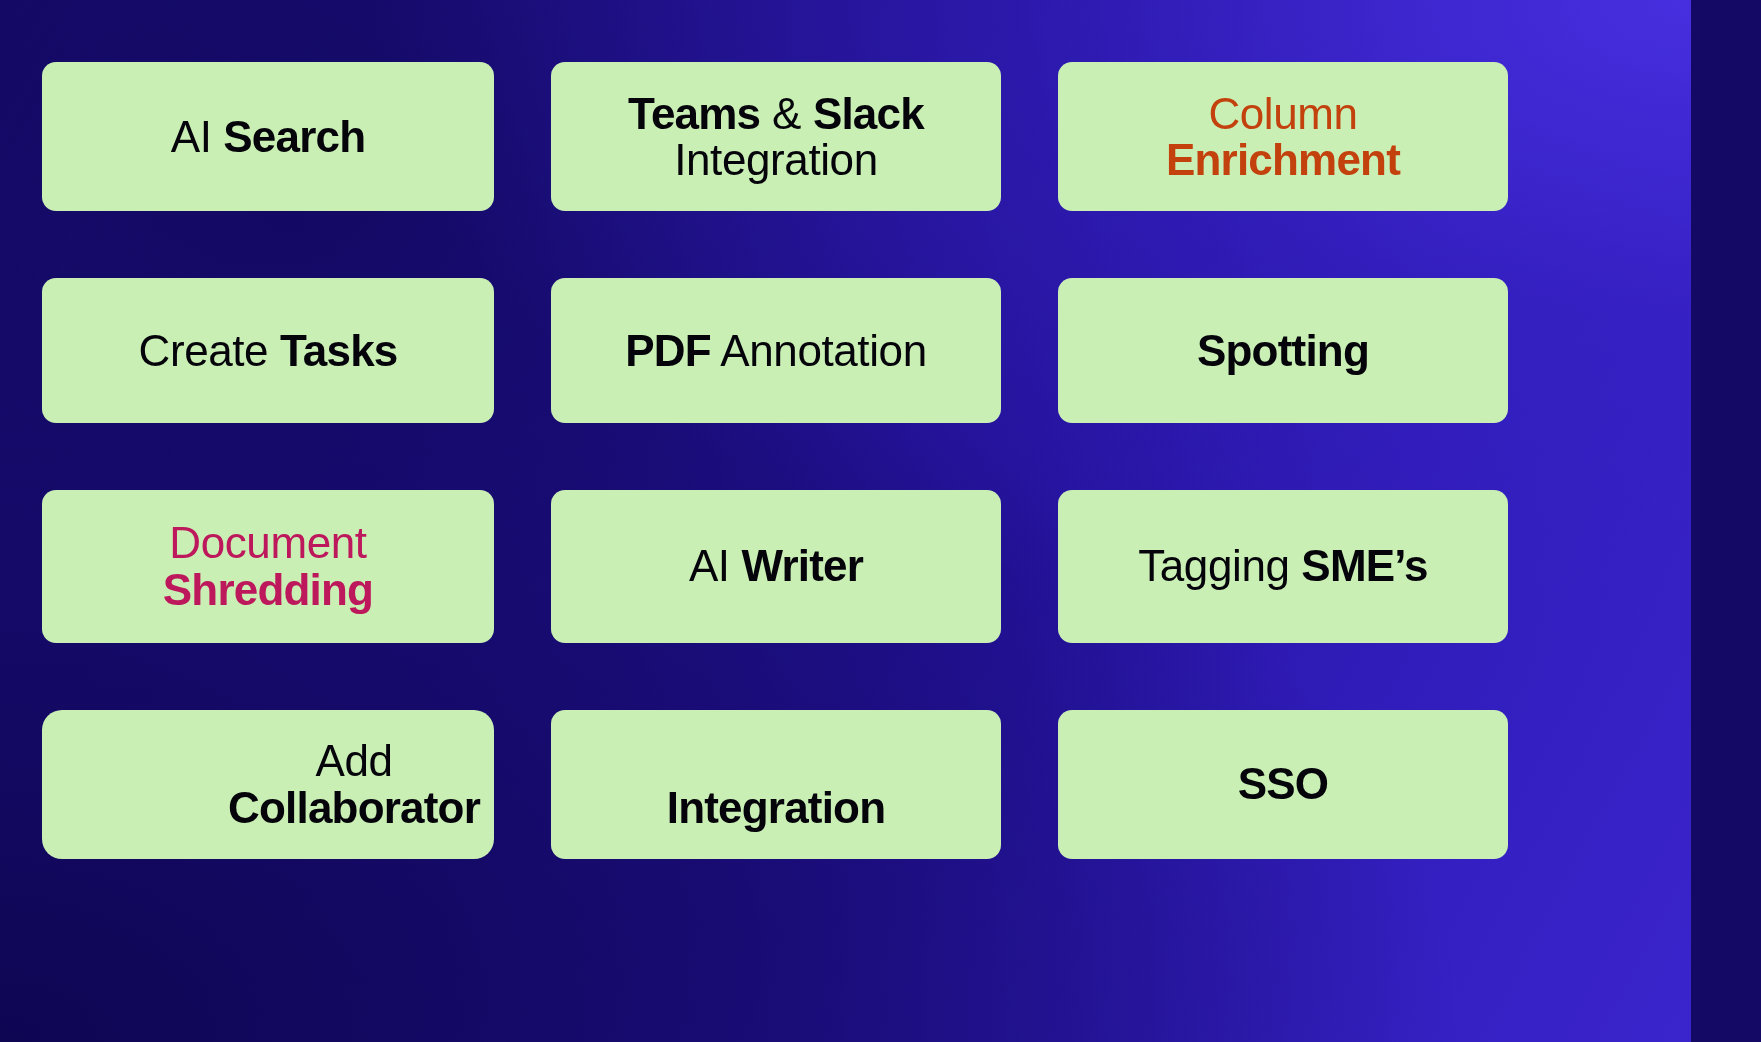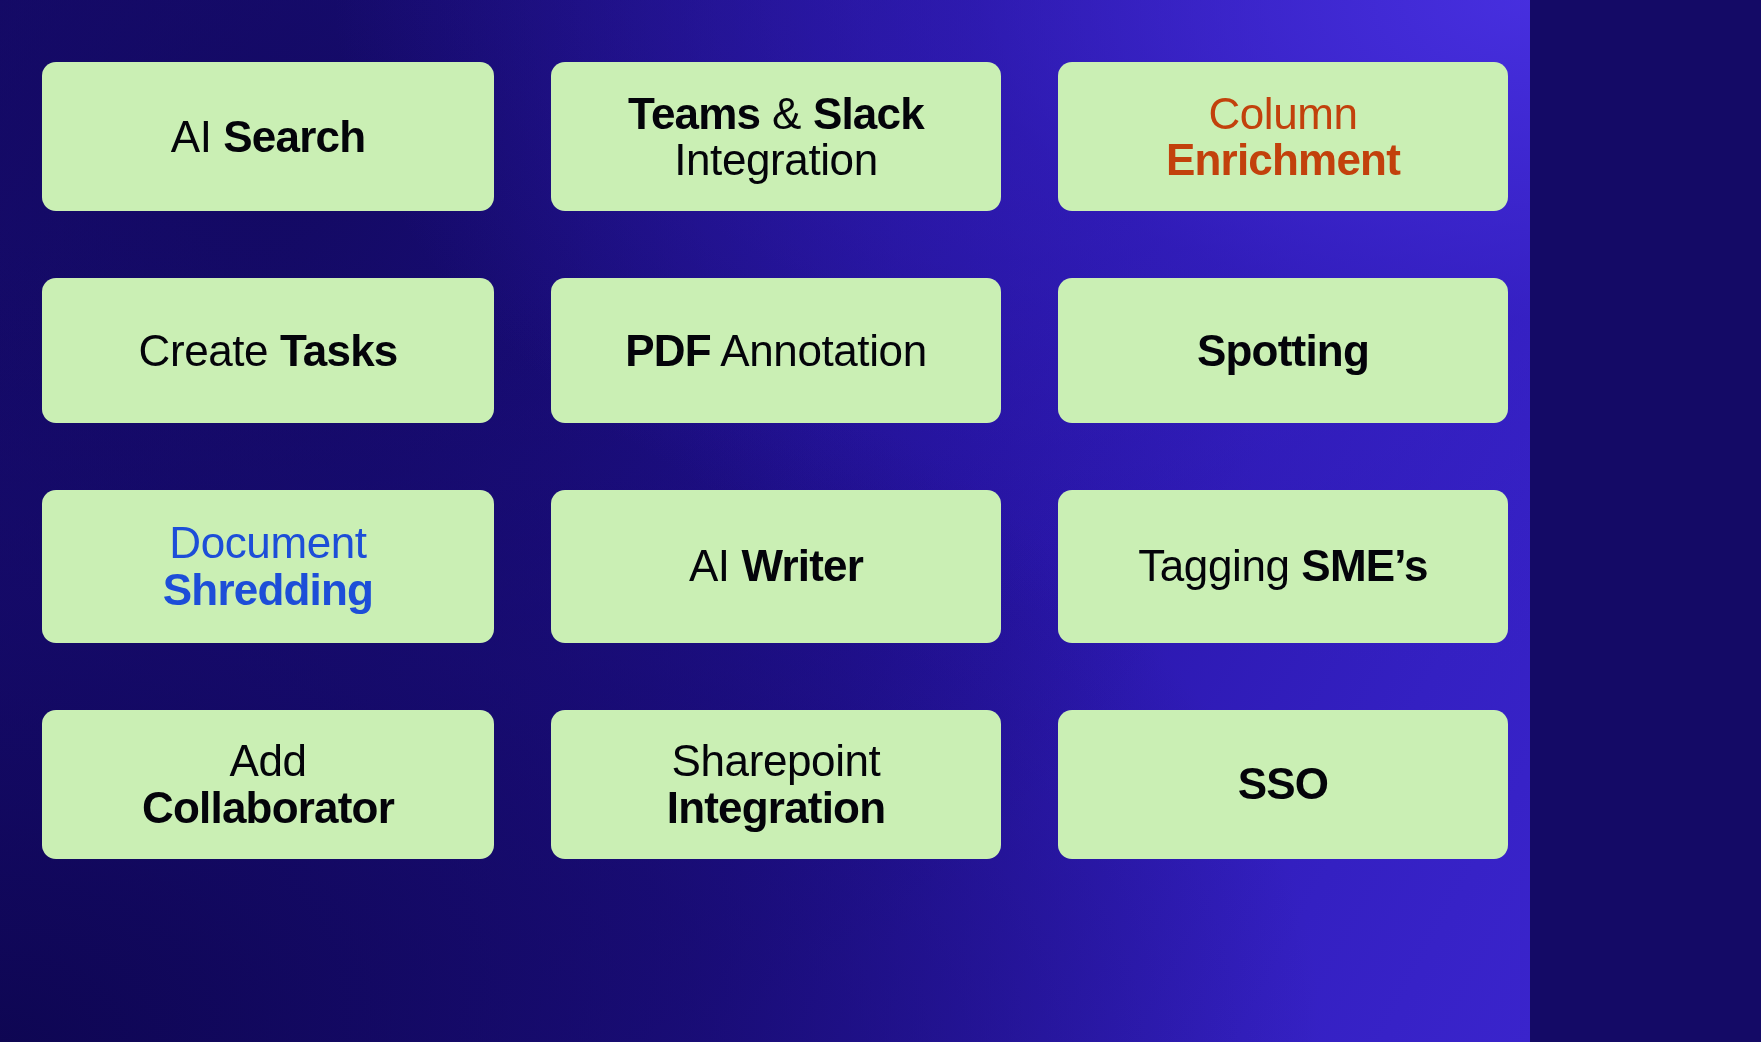--- a/index.html
+++ b/index.html
@@ -3,21 +3,21 @@
 <meta charset="utf-8">
 <title>Feature Grid</title>
 <style>
   html, body {
     margin: 0;
     padding: 0;
     background: #140a66;
   }
   #stage {
     position: relative;
-    width: 1530px;
+    width: 1691px;
     height: 1042px;
     overflow: hidden;
     background-color: #241499;
     background-image:
       radial-gradient(115% 95% at 100% 0%, rgba(72,48,225,0.95) 0%, rgba(56,34,200,0.55) 32%, rgba(30,16,128,0.0) 68%),
       radial-gradient(120% 110% at 0% 100%, rgba(14,6,82,0.98) 0%, rgba(19,9,98,0.70) 38%, rgba(24,12,120,0.0) 72%),
       radial-gradient(90% 120% at 18% 18%, rgba(18,9,95,0.85) 0%, rgba(22,11,112,0.3) 45%, rgba(26,14,130,0.0) 75%),
       linear-gradient(118deg, #150a68 0%, #1d0e86 28%, #2714a5 58%, #3420c2 86%, #3a24cc 100%);
     font-family: "Liberation Sans", "DejaVu Sans", sans-serif;
     box-sizing: border-box;
@@ -76,31 +76,31 @@
       <div class="card r2" style="background: rgb(202, 239, 180); border-radius: 14px;">
         <div class="card-label" style="color: rgb(4, 4, 10);"><span>Create </span><b>Tasks</b></div>
       </div>
       <div class="card r2" style="background: rgb(202, 239, 180); border-radius: 14px;">
         <div class="card-label" style="color: rgb(4, 4, 10);"><b>PDF</b><span> Annotation</span></div>
       </div>
       <div class="card r2" style="background: rgb(202, 239, 180); border-radius: 14px;">
         <div class="card-label" style="color: rgb(4, 4, 10);"><b>Spotting</b></div>
       </div>
       <div class="card r3" style="background: rgb(202, 239, 180); border-radius: 14px;">
-        <div class="card-label" style="color: #1d4ed8;"><span>Document</span><br><b>Shredding</b></div>
+        <div class="card-label" style="color: #be185d;"><span>Document</span><br><b>Shredding</b></div>
       </div>
       <div class="card r3" style="background: rgb(202, 239, 180); border-radius: 14px;">
         <div class="card-label" style="color: rgb(4, 4, 10);"><span>AI </span><b>Writer</b></div>
       </div>
       <div class="card r3" style="background: rgb(202, 239, 180); border-radius: 14px;">
         <div class="card-label" style="color: rgb(4, 4, 10);"><span>Tagging </span><b>SME’s</b></div>
       </div>
-      <div class="card r4" style="background: rgb(202, 239, 180); border-radius: 14px;">
+      <div class="card r4" style="background: rgb(202, 239, 180); border-radius: 20px; justify-content: flex-end;">
         <div class="card-label" style="color: rgb(4, 4, 10);"><span>Add</span><br><b>Collaborator</b></div>
       </div>
       <div class="card r4" style="background: rgb(202, 239, 180); border-radius: 14px;">
-        <div class="card-label" style="color: rgb(4, 4, 10);"><span>Sharepoint</span><br><b>Integration</b></div>
+        <div class="card-label" style="color: rgb(4, 4, 10);"><br><b>Integration</b></div>
       </div>
       <div class="card r4" style="background: rgb(202, 239, 180); border-radius: 14px;">
         <div class="card-label" style="color: rgb(4, 4, 10);"><b>SSO</b></div>
       </div>
     </div>
 </div>
 
 </body></html>

